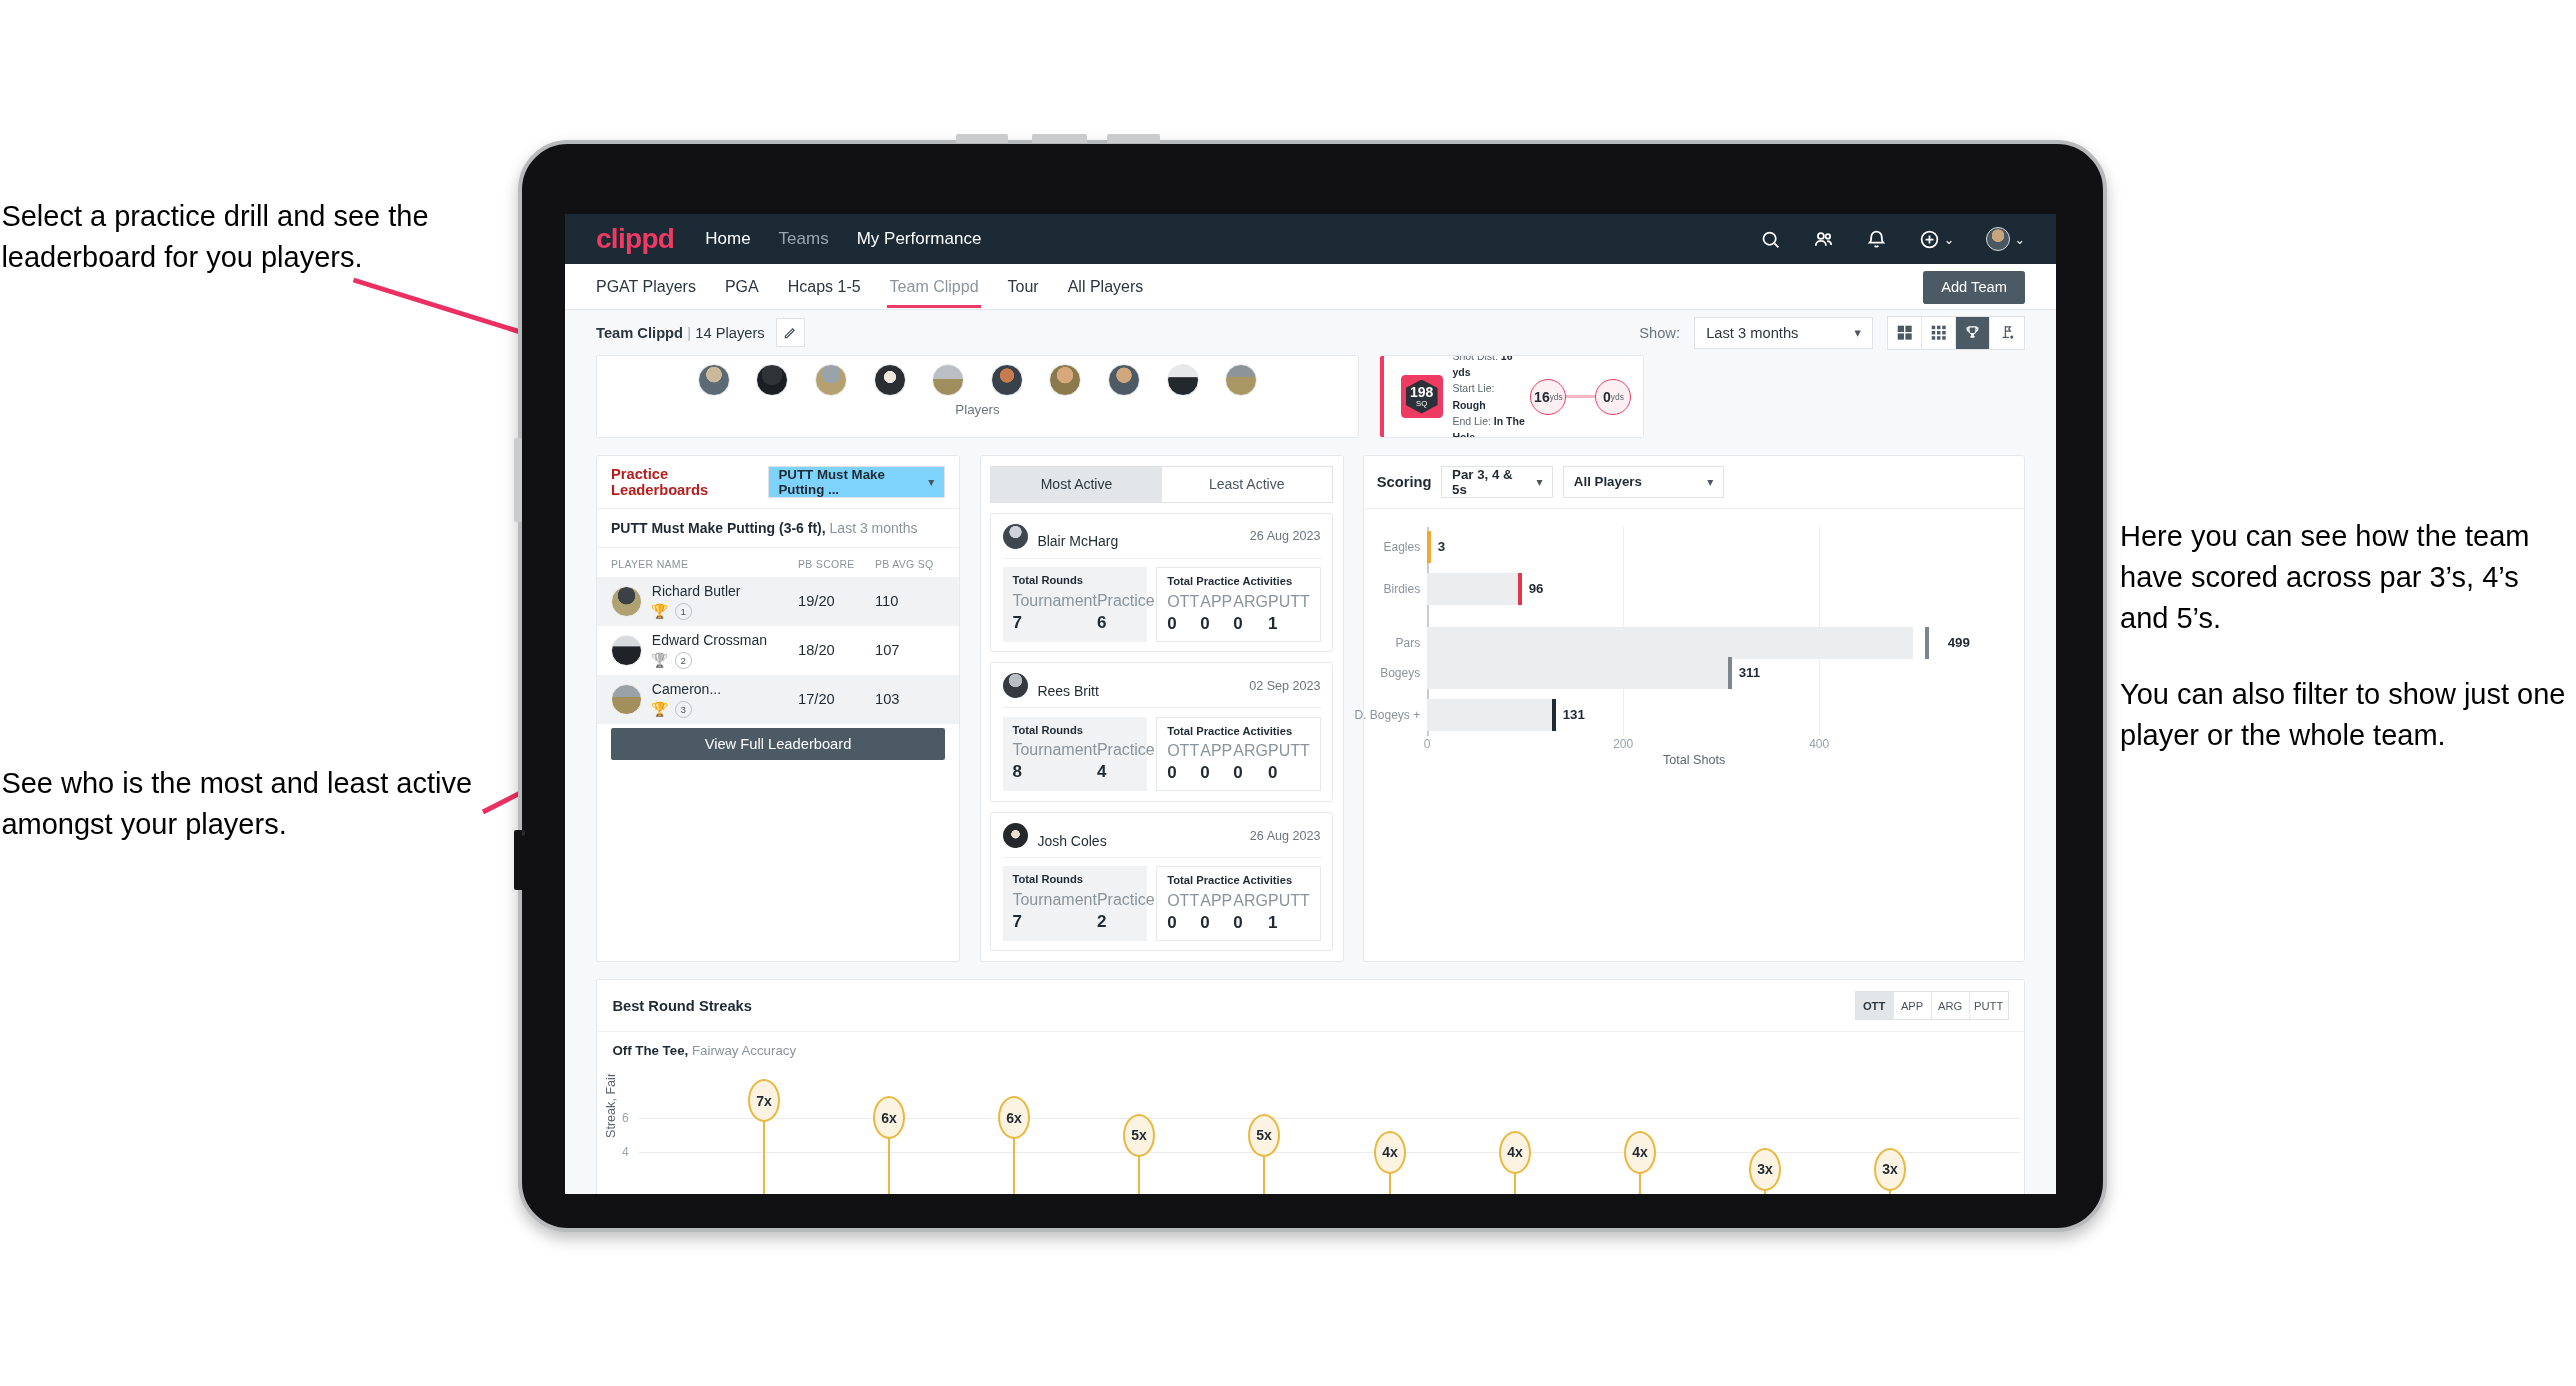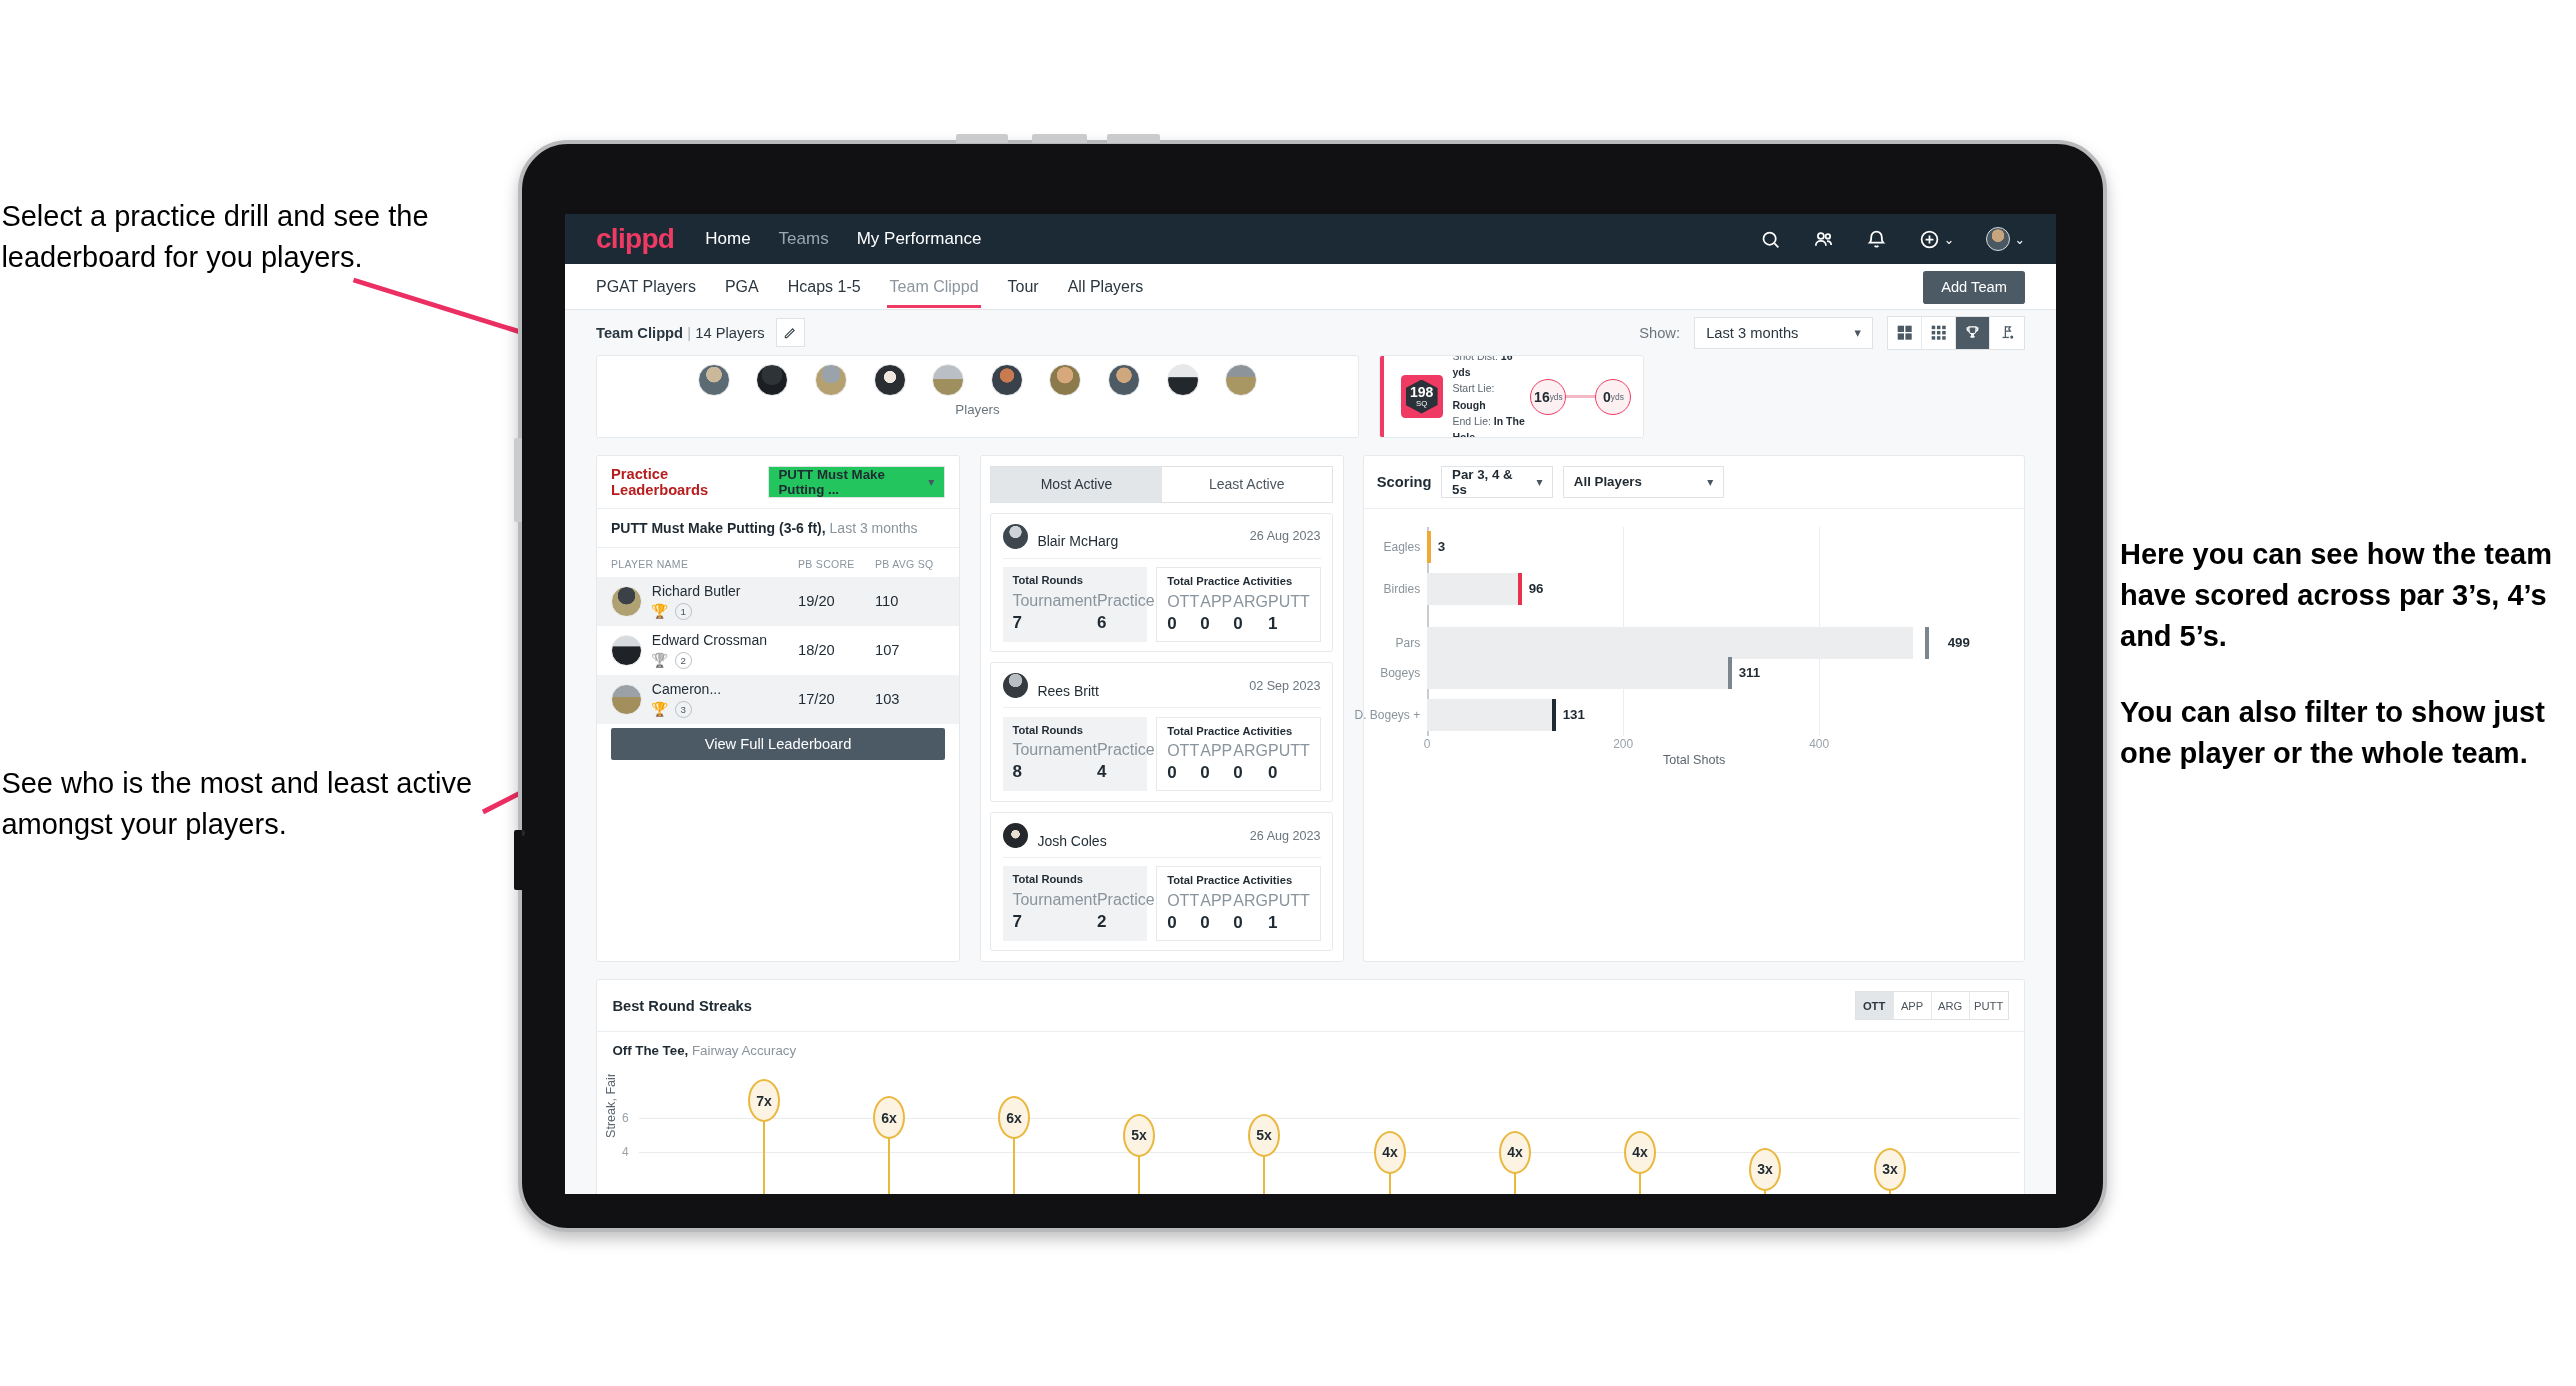--- a/index.html
+++ b/index.html
@@ -14,21 +14,21 @@
   
   .anno {
     position: absolute;
     font-size: 29px;
     line-height: 1.42;
     color: #000;
     font-family: "Liberation Sans", sans-serif;
   }
   #anno-left-top { left: 1.4px; top: 196px; width: 546px; }
   #anno-left-bottom { left: 1.4px; top: 763px; width: 532px; }
-  #anno-right { left: 2120px; top: 534px; width: 448px; font-weight: bold; }
+  #anno-right { left: 2120px; top: 516px; width: 448px; }
   #anno-right .p2 { margin-top: 34px; }
 
   .arrow { position: absolute; overflow: visible; }
 
   
   #tablet {
     position: absolute;
     left: 518px; top: 140px;
     width: 1589px; height: 1092px;
     background: #111113;
@@ -150,21 +150,21 @@
   #dist-line { width: 29px; height: 2.1px; background:#f4b7c6; }
 
   
   #row-panels { display:flex; gap: 19.6px; margin-top: 17px; }
 
   
   #lb { width: 364px; }
   #lb-head { display:flex; align-items:center; padding: 9.8px 14px; border-bottom: 0.7px solid #eceef0; }
   #lb-title { font-size: 14.7px; font-weight: 700; color: #b91c1c; }
   #drill-select {
-    margin-left: auto; width: 179px; height: 32px; border: 0.7px solid #dfe3e6; background:#22c55e;
+    margin-left: auto; width: 179px; height: 32px; border: 0.7px solid #dfe3e6; background:#7dd3fc;
     display:flex; align-items:center; padding: 0 9.8px; font-size: 13.3px; color:#1f2a33; font-weight:700;
   }
   #drill-select .cv { margin-left:auto; font-size:12px; color:#4a5560; font-weight:400;}
   #lb-sub { padding: 11.2px 14px; font-size: 14px; border-bottom: 0.7px solid #eceef0; color:#8a949c; }
   #lb-sub b { color:#1f2a33; font-weight:700; }
   #lb-cols { display:flex; padding: 9.8px 14px 7px; font-size: 10.5px; color:#8a949c; letter-spacing:0.3px; }
   #lb-cols .c1 { flex: 1; }
   #lb-cols .c2 { width: 77px; }
   #lb-cols .c3 { width: 70px; }
   .lb-row { display:flex; align-items:center; padding: 12.6px 14px; height: 49px; }

